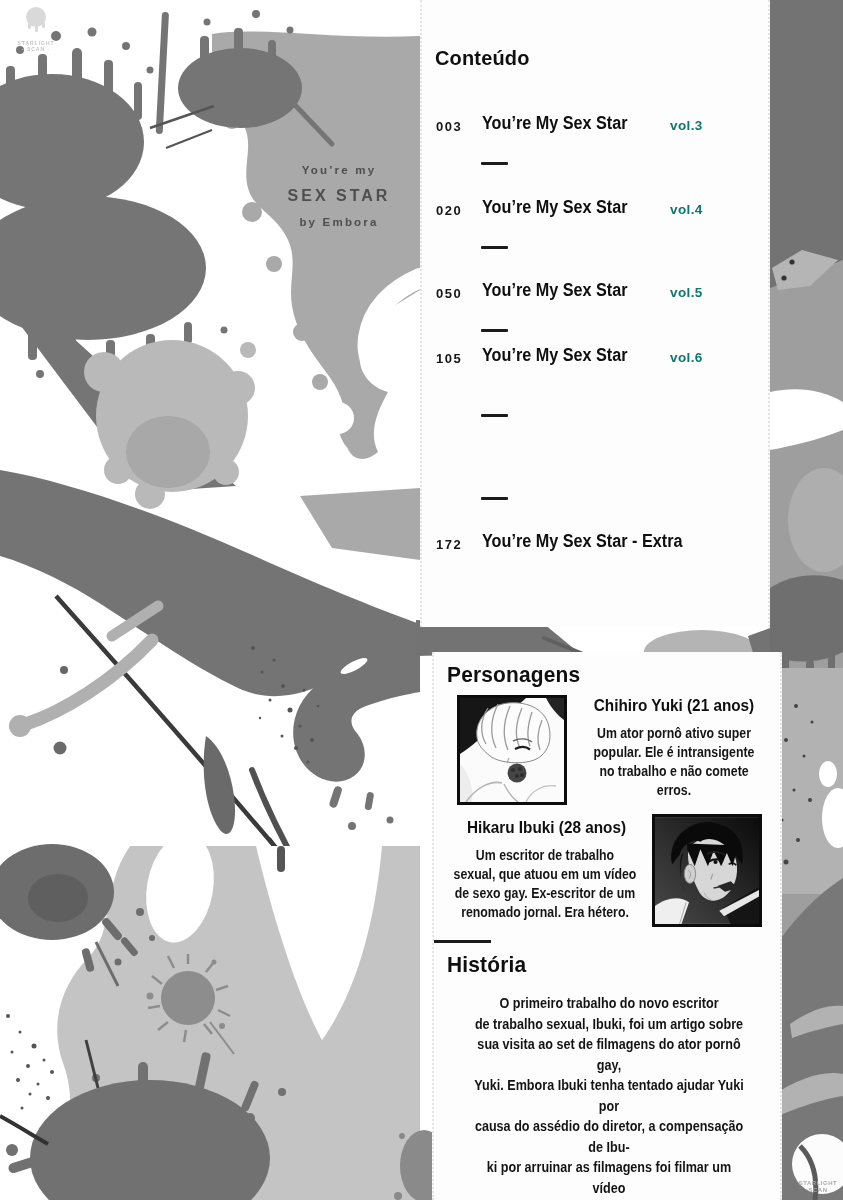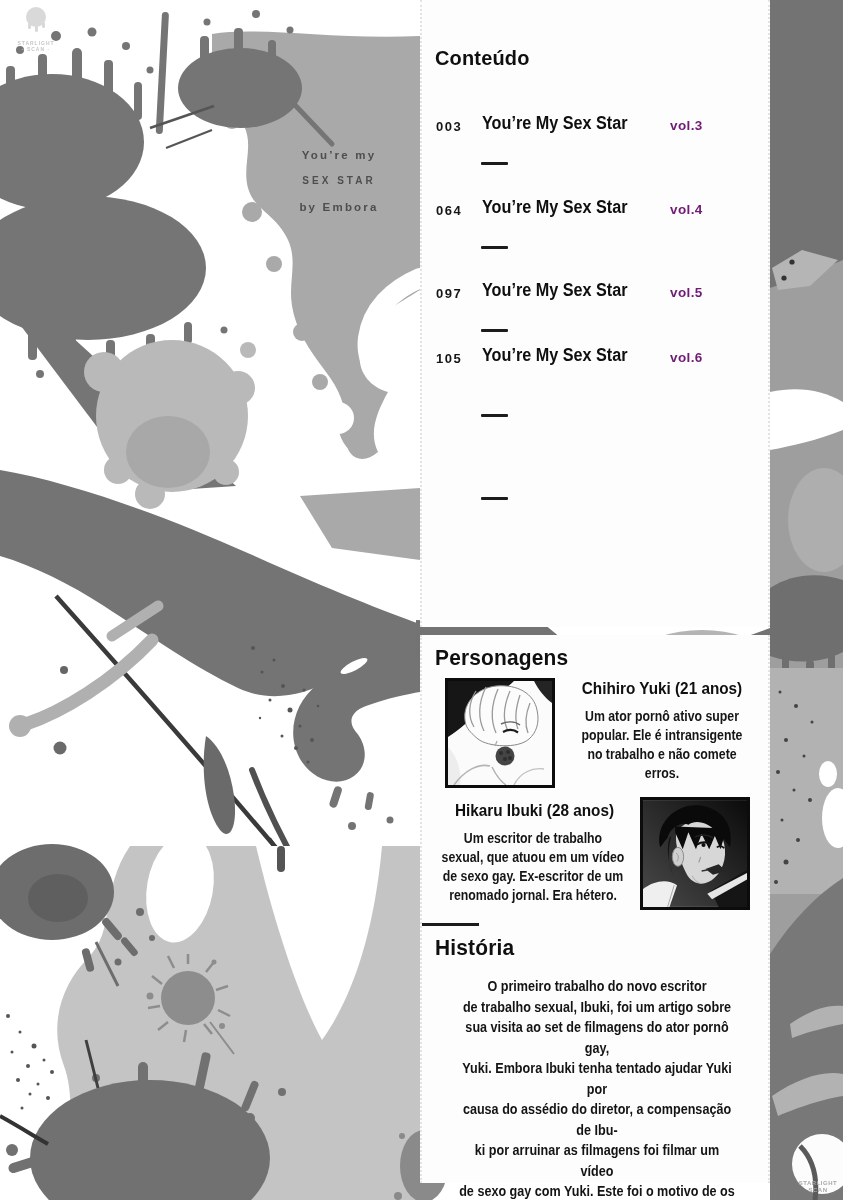--- a/index.html
+++ b/index.html
@@ -8,48 +8,48 @@
     background:#ffffff;font-family:"Liberation Sans",sans-serif;color:#111;
   }
   .artwork{position:absolute;left:0;top:0;width:843px;height:1200px;}
   
   .panel{
     position:absolute;left:420px;width:350px;background:#fdfdfd;
     border-left:2px dotted rgba(0,0,0,.10);border-right:2px dotted rgba(0,0,0,.10);
     box-sizing:border-box;
   }
   .panel-toc{top:0;height:627px;}
-  .panel-chars{top:635px;height:548px;}
+  .panel-chars{top:652px;height:548px;margin-left:12px;}
   .abs{position:absolute;}
   .hd{
     font-weight:700;font-size:21px;letter-spacing:.2px;
     transform:scaleX(.95);transform-origin:left top;white-space:nowrap;color:#0f0f0f;
   }
   .hd2{font-size:22px;}
   
   .toc-row{position:absolute;left:0;right:0;height:28px;}
   .pgnum{position:absolute;left:14px;top:7px;font-weight:700;font-size:13px;letter-spacing:1.5px;color:#161616;}
   .ttl{position:absolute;left:60px;top:1px;font-weight:700;font-size:18px;white-space:nowrap;
        transform:scaleX(.9);transform-origin:left top;color:#0f0f0f;}
-  .vol{position:absolute;left:248px;top:6px;font-weight:700;font-size:13.5px;letter-spacing:.4px;color:#701a75;text-align:center;}
+  .vol{position:absolute;left:248px;top:6px;font-weight:700;font-size:13.5px;letter-spacing:.4px;color:#0f766e;text-align:center;}
   .dash{position:absolute;left:59px;width:27px;height:3px;background:#1c1c1c;border-radius:1px;}
   
   .portrait{position:absolute;border:3px solid #0c0c0c;background:#fff;box-sizing:border-box;}
   .portrait svg{display:block;width:100%;height:100%;}
   .char-name{position:absolute;font-weight:700;font-size:17px;text-align:center;white-space:nowrap;
              transform:scaleX(.9);transform-origin:center top;color:#0f0f0f;}
   .char-desc{position:absolute;font-weight:700;font-size:14px;line-height:19px;text-align:center;
              transform:scaleX(.88);transform-origin:center top;color:#151515;}
   .divider{position:absolute;left:0;top:288px;width:57px;height:3px;background:#1c1c1c;}
   .story{position:absolute;left:8px;top:341px;width:334px;font-weight:700;font-size:15px;
          line-height:20.5px;text-align:center;transform:scaleX(.84);transform-origin:center top;color:#141414;}
   
-  .credit{position:absolute;left:281px;top:142px;width:116px;text-align:center;
+  .credit{position:absolute;left:281px;top:157px;width:116px;text-align:center;
           font-weight:700;font-size:11.5px;letter-spacing:2.2px;line-height:26px;color:#4e4e4e;}
-  .credit .l2{font-size:10px;letter-spacing:3px;}
+  .credit .l2{font-size:16px;letter-spacing:3px;}
   .logo{position:absolute;left:10px;top:6px;width:52px;text-align:center;}
   .logo-txt{font-size:5px;line-height:6px;letter-spacing:1px;color:#c6c6c6;font-weight:700;}
   .watermark{position:absolute;left:794px;top:1180px;width:48px;text-align:center;
              font-size:6px;line-height:7px;letter-spacing:.5px;color:#a8a8a8;font-weight:700;}
 </style>
 </head>
 <body>
 
 <div class="page">
 
@@ -291,42 +291,47 @@
     <div class="abs hd" style="left:13px;top:46px;">Conteúdo</div>
 
     <div class="toc-row" style="top:112px;text-decoration:underline;">
       <span class="pgnum">003</span>
       <span class="ttl">You’re My Sex Star</span>
       <span class="vol">vol.3</span>
     </div>
     <div class="dash" style="top:162px;"></div>
 
     <div class="toc-row" style="top:196px;">
-      <span class="pgnum">064</span>
+      <span class="pgnum">020</span>
       <span class="ttl">You’re My Sex Star</span>
       <span class="vol">vol.4</span>
     </div>
     <div class="dash" style="top:246px;"></div>
 
     <div class="toc-row" style="top:279px;">
-      <span class="pgnum">097</span>
+      <span class="pgnum">050</span>
       <span class="ttl">You’re My Sex Star</span>
       <span class="vol">vol.5</span>
     </div>
     <div class="dash" style="top:329px;"></div>
 
     <div class="toc-row" style="top:344px;">
       <span class="pgnum">105</span>
       <span class="ttl">You’re My Sex Star</span>
       <span class="vol">vol.6</span>
     </div>
     <div class="dash" style="top:414px;"></div>
 
     <div class="dash" style="top:497px;"></div>
 
+    <div class="toc-row" style="top:530px;">
+      <span class="pgnum">172</span>
+      <span class="ttl">You’re My Sex Star - Extra</span>
+      <span class="vol"></span>
+    </div>
   </div>
 
   <div class="panel panel-chars">
     <div class="abs hd hd2" style="left:13px;top:10px;">Personagens</div>
 
     <div class="portrait" style="left:23px;top:43px;width:110px;height:110px;">
       <svg viewBox="0 0 104 104">
         <rect width="104" height="104" fill="#fbfbfb"></rect>
         <path d="M0,0 L66,0 C56,10 44,14 34,26 C24,38 12,48 0,56 Z" fill="#161616"></path>
         <path d="M86,0 L104,0 L104,22 C96,16 90,8 86,0 Z" fill="#242424"></path>

